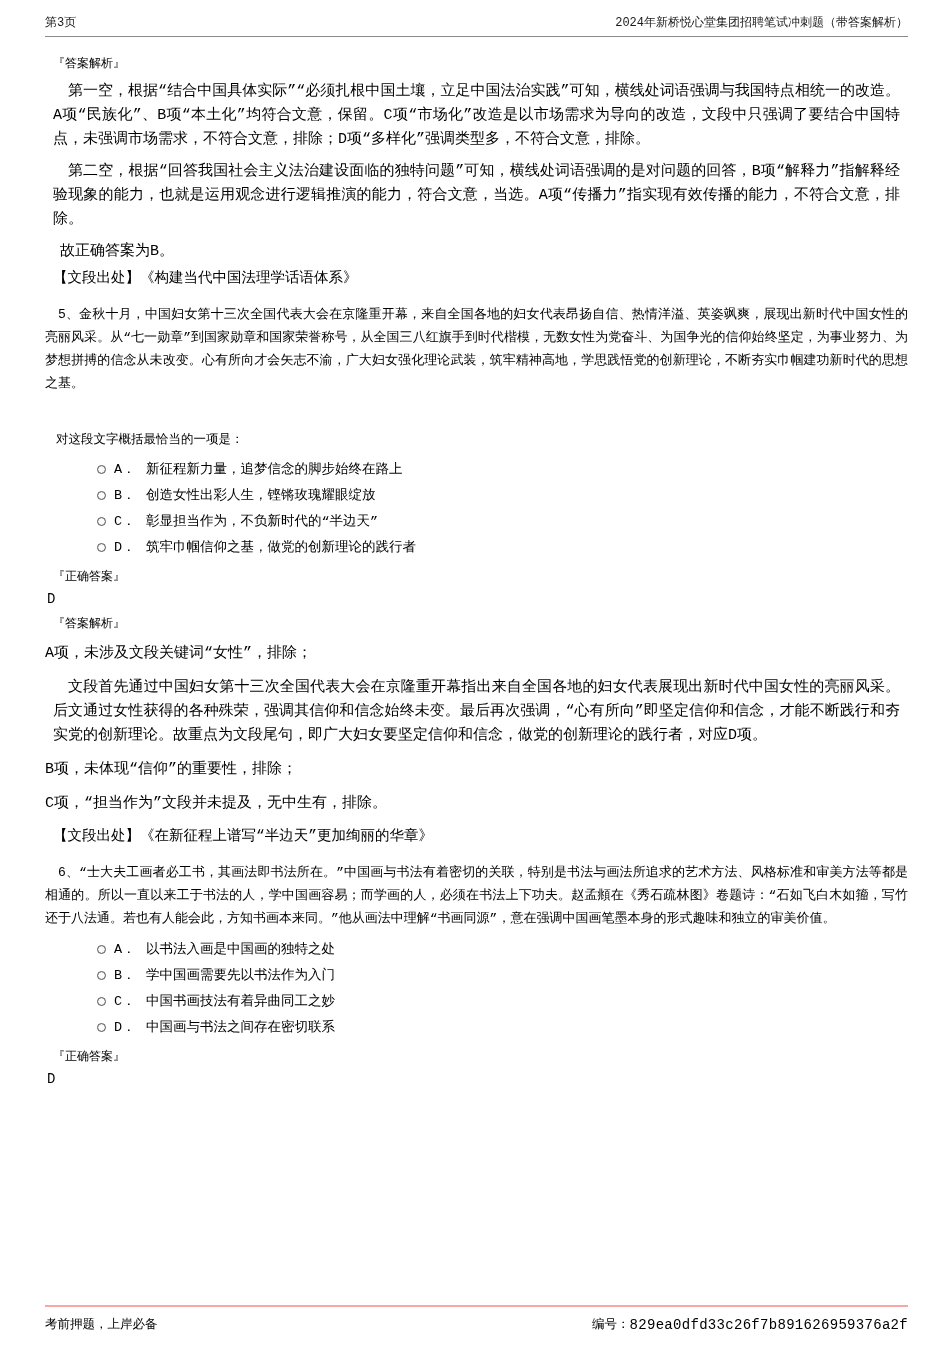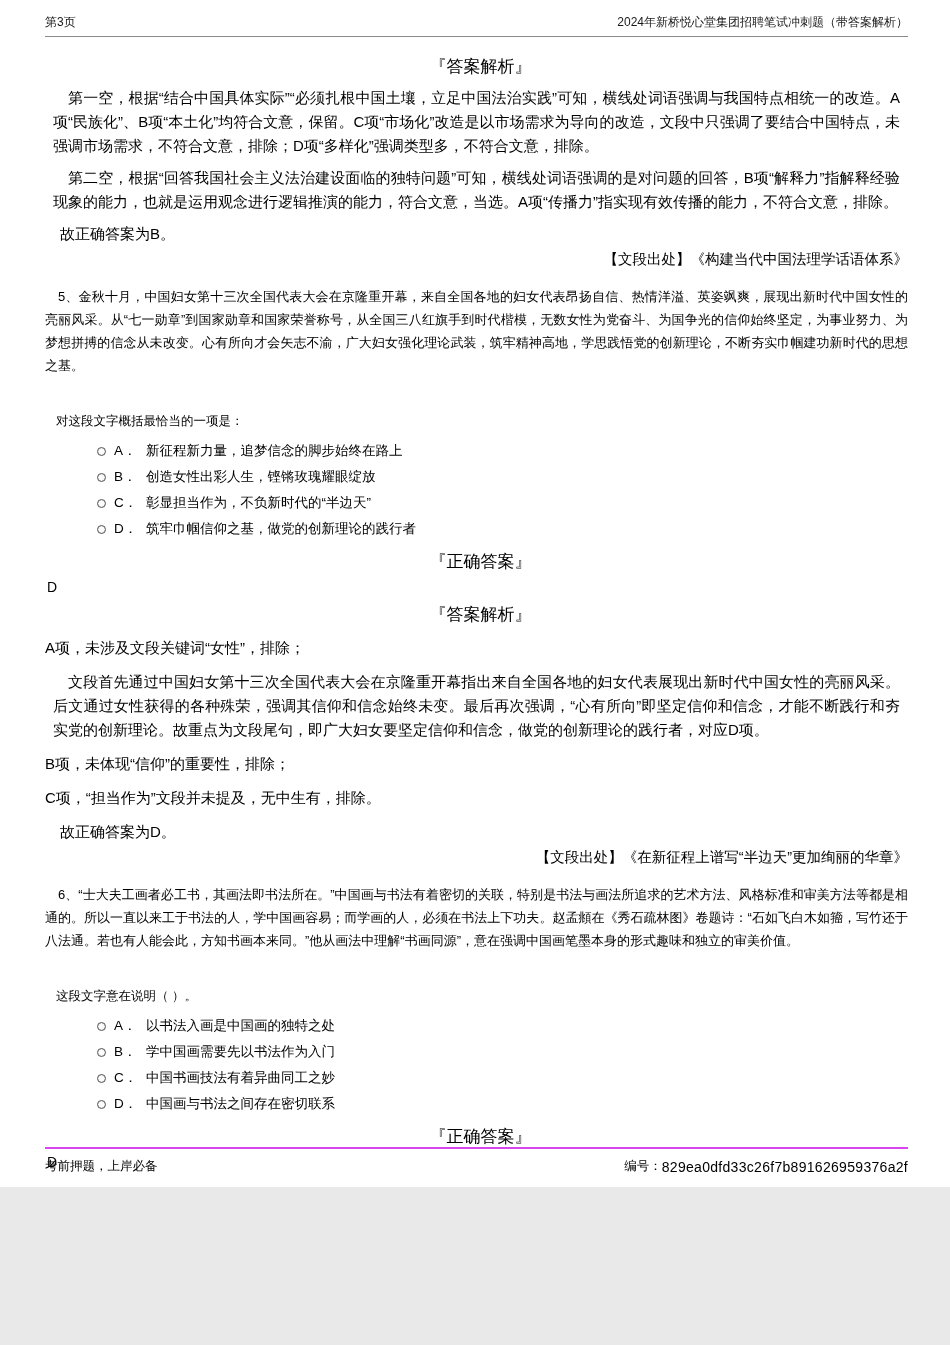--- a/index.html
+++ b/index.html
@@ -1,49 +1,49 @@
 <!DOCTYPE html>
 <html><head>
 <meta charset="utf-8">
 <style>
   * { margin:0; padding:0; box-sizing:border-box; }
   html,body { background:#e9e9e9; }
   .page {
-    width:950px; height:1187px; margin:0 auto; position:relative;
+    width:950px; height:1345px; margin:0 auto; position:relative;
     background:#ffffff; color:#000;
-    font-family:Liberation Sans, sans-serif;
+    font-family:Liberation Mono, monospace;
     overflow:hidden;
   }
   .header {
     margin:0 42px 0 45px; padding:14px 0 5px;
     border-bottom:1px solid #8a8a8a;
     display:flex; justify-content:space-between; align-items:flex-end;
     font-size:12px; color:#1a1a1a;
   }
   .content { padding:12px 42px 0 45px; }
-  .label { font-size:17px; padding-left:8px; margin:6px 0 4px;text-align:center; }
+  .label { font-size:12px; padding-left:8px; margin:6px 0 4px; }
   .para  { font-size:15px; line-height:24px; text-align:justify; text-indent:1em; margin:8px 8px; }
   .np    { text-indent:0; margin:10px 0; }
   .concl { margin:4px 0; }
-  .source{ font-size:14.5px; padding-left:8px; margin:1px 0 8px;text-align:right; }
+  .source{ font-size:14.5px; padding-left:8px; margin:1px 0 8px; }
   .stem  { font-size:13px; line-height:23px; text-align:justify; text-indent:1em; margin:16px 0 0; }
   .prompt{ font-size:12.5px; padding-left:11px; margin:36px 0 8px; }
   .options { margin:6px 0 8px; }
   .option-row { display:flex; align-items:center; padding-left:52px; height:26px; font-size:13.5px; cursor:default; }
   .radio {
     width:9px; height:9px; border:1px solid #555; border-radius:50%;
     margin-right:8px; flex:0 0 auto; background:#fdfdfd;
     box-shadow:inset 0 0 1px #999;
   }
   .opt-key { width:32px; flex:0 0 auto; }
   .opt-text { white-space:nowrap; }
   .answer { font-size:14px; line-height:20px; margin:2px 0 4px; padding-left:2px; }
   .footer {
     position:absolute; left:45px; right:42px; bottom:12px;
-    border-top:2px solid #d946ef; padding-top:9px;
+    border-top:2px solid #fca5a5; padding-top:9px;
     display:flex; justify-content:space-between; align-items:baseline;
     font-size:12.5px;
   }
   .code-wrap { display:flex; align-items:flex-end; }
   .code { font-size:14px; letter-spacing:0.3px; }
 </style>
 </head>
 <body>
 
 <div class="page">
@@ -85,25 +85,23 @@
         <span class="opt-text">筑牢巾帼信仰之基，做党的创新理论的践行者</span>
       </div>
     </div>
     <div class="label">『正确答案』</div>
     <div class="answer">D</div>
     <div class="label">『答案解析』</div>
     <p class="para np">A项，未涉及文段关键词“女性”，排除；</p>
     <p class="para">文段首先通过中国妇女第十三次全国代表大会在京隆重开幕指出来自全国各地的妇女代表展现出新时代中国女性的亮丽风采。后文通过女性获得的各种殊荣，强调其信仰和信念始终未变。最后再次强调，“心有所向”即坚定信仰和信念，才能不断践行和夯实党的创新理论。故重点为文段尾句，即广大妇女要坚定信仰和信念，做党的创新理论的践行者，对应D项。</p>
     <p class="para np">B项，未体现“信仰”的重要性，排除；</p>
     <p class="para np">C项，“担当作为”文段并未提及，无中生有，排除。</p>
-    <p class="para concl">故正确答案为D。</p>
     <p class="source">【文段出处】《在新征程上谱写“半边天”更加绚丽的华章》</p>
 
     <p class="stem">6、“士大夫工画者必工书，其画法即书法所在。”中国画与书法有着密切的关联，特别是书法与画法所追求的艺术方法、风格标准和审美方法等都是相通的。所以一直以来工于书法的人，学中国画容易；而学画的人，必须在书法上下功夫。赵孟頫在《秀石疏林图》卷题诗：“石如飞白木如籀，写竹还于八法通。若也有人能会此，方知书画本来同。”他从画法中理解“书画同源”，意在强调中国画笔墨本身的形式趣味和独立的审美价值。</p>
-    <p class="prompt">这段文字意在说明（ ）。</p>
     <div class="options">
       <div class="option-row">
         <span class="radio"></span>
         <span class="opt-key">A．</span>
         <span class="opt-text">以书法入画是中国画的独特之处</span>
       </div>
       <div class="option-row">
         <span class="radio"></span>
         <span class="opt-key">B．</span>
         <span class="opt-text">学中国画需要先以书法作为入门</span>

